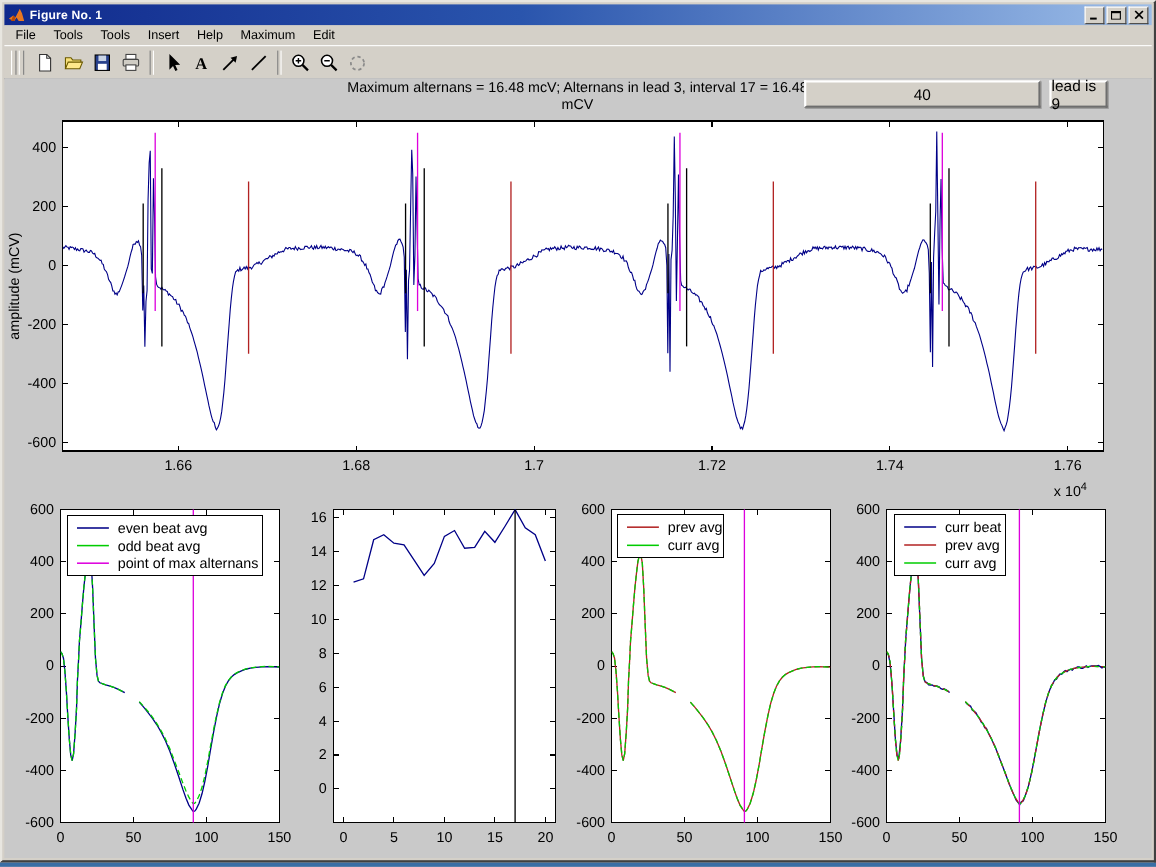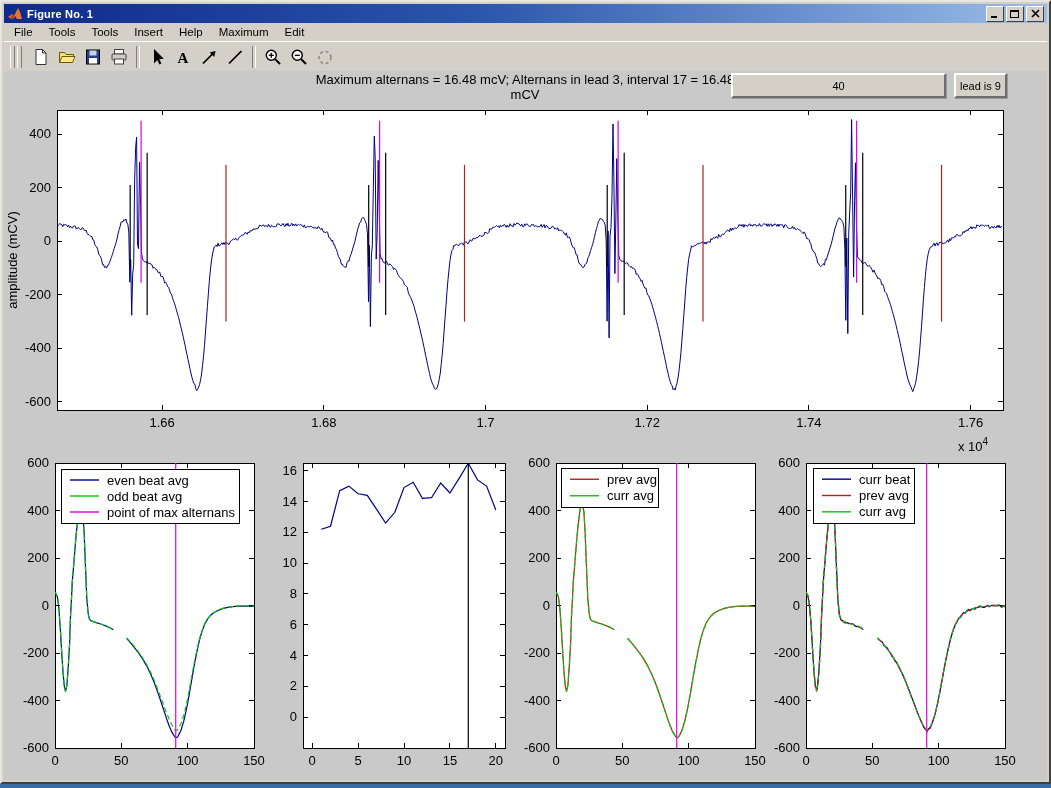--- a/index.html
+++ b/index.html
@@ -51,21 +51,21 @@
   .statusText{
     position:absolute;left:300px;top:72px;width:450px;height:14px;
     text-align:center;font-size:13px;color:#000;z-index:3;
   }
   .uibtn{
     position:absolute;z-index:3;background:#d4d0c8;
     border-top:2px solid #fff;border-left:2px solid #fff;
     border-right:2px solid #6e6e6e;border-bottom:2px solid #6e6e6e;
     box-shadow:1px 1px 0 #9a9a9a;
     display:flex;align-items:center;justify-content:center;
-    font-size:11px;color:#000;
+    font-size:14px;color:#000;
   }
   #interval-btn{left:731px;top:73px;width:211px;height:21px;}
   #lead-btn{left:954px;top:73px;width:49px;height:21px;}
   #chartsvg{position:absolute;left:0;top:0;z-index:2;pointer-events:none;}
 </style>
 </head>
 <body>
 
 <div class="window">
   <div class="titlebar">

